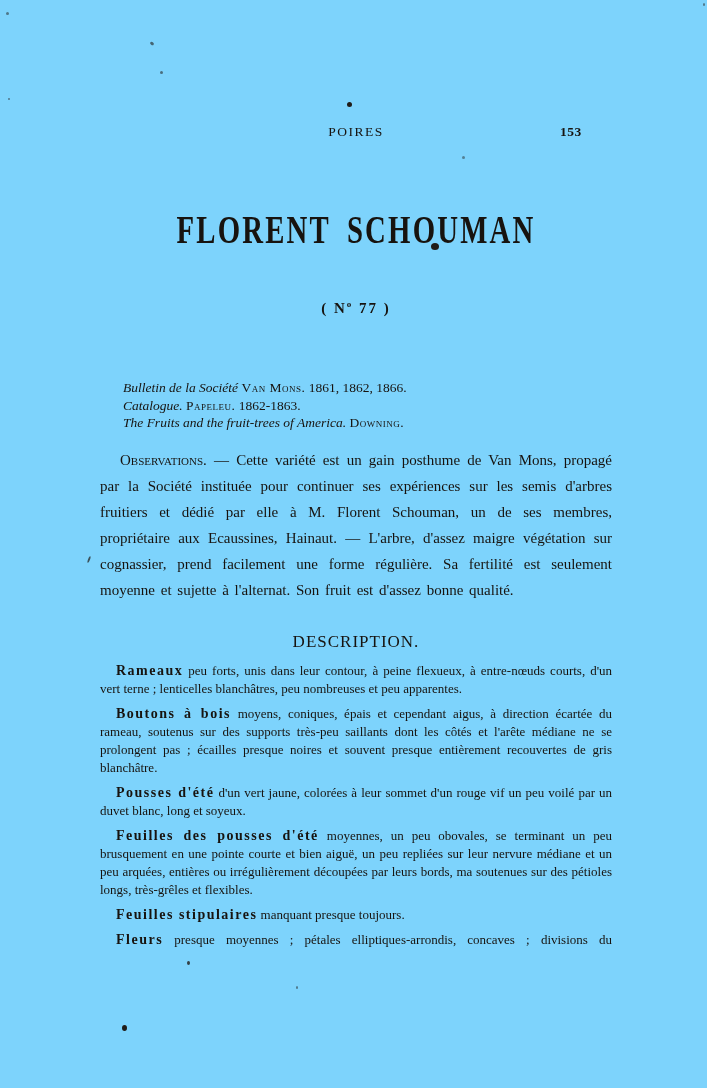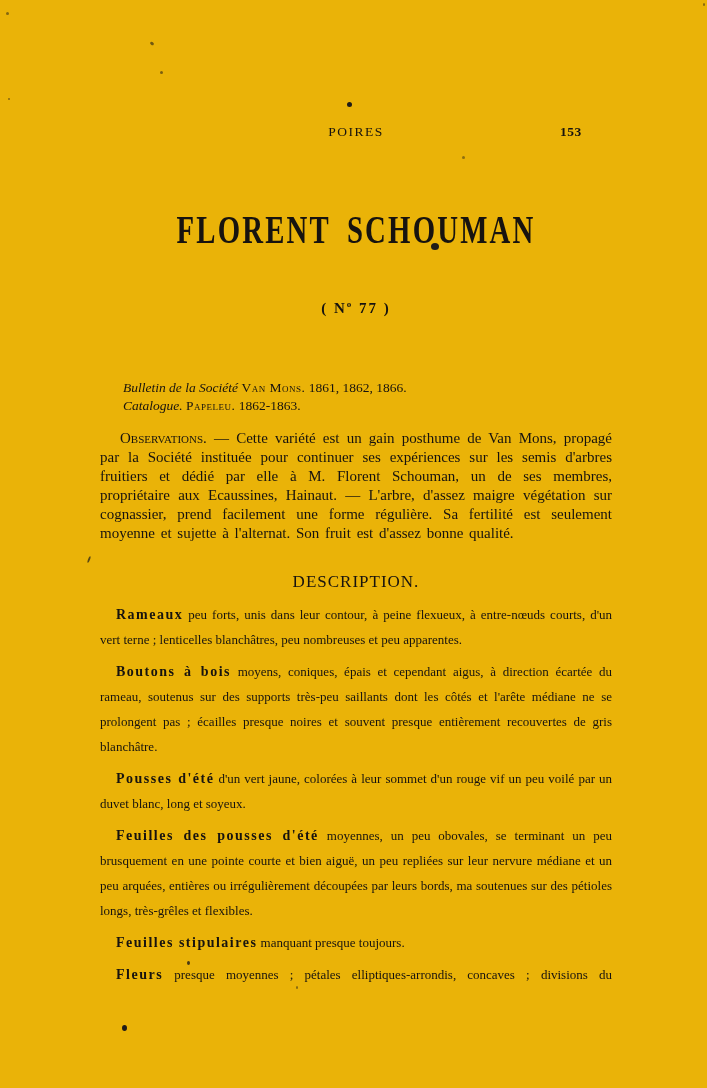--- a/index.html
+++ b/index.html
@@ -1,19 +1,19 @@
 <!DOCTYPE html>
 <html><head>
 <meta charset="utf-8">
 <style>
   html,body{margin:0;padding:0;background:#e9e9e9;}
   .page{
     position:relative;
     width:707px;height:1088px;
-    background:#eab308;
+    background:#7dd3fc;
     color:#17130f;
     font-family:"Liberation Serif","DejaVu Serif",serif;
     overflow:hidden;
     box-sizing:border-box;
     padding-top:124px;
   }
   .textblock{width:512px;margin:0 auto 0 100px;}
   .runhead{
     display:flex;justify-content:space-between;align-items:baseline;
     font-size:13.5px;letter-spacing:1.5px;
@@ -35,35 +35,35 @@
   }
   .designation sup{font-size:9px;}
   .biblio{
     margin-top:62px;
     margin-left:23px;
     font-size:13.5px;line-height:17.5px;
   }
   .biblio .work{font-style:italic;}
   .biblio .sc{font-variant:small-caps;letter-spacing:0.5px;}
   .obs{
-    font-size:15px;line-height:19px;
+    font-size:15px;line-height:26px;
     text-align:justify;
     text-indent:20px;
     word-spacing:2px;
   }
   .sc{font-variant:small-caps;}
   h2.descr-head{
     margin:29px 0 0 0;
     text-align:center;
     font-size:17px;font-weight:normal;letter-spacing:1px;
   }
   .entries{margin-top:10px;}
   .entry{
     margin:7px 0 0 0;
-    font-size:13px;line-height:25px;
+    font-size:13px;line-height:18px;
     text-align:justify;
     text-indent:16px;
   }
   .entry .lead{
     font-weight:bold;
     font-size:14px;
     letter-spacing:1.5px;
   }
   .entry.continues{text-align-last:justify;}
   .speck{position:absolute;background:#201c18;border-radius:50%;}
@@ -80,20 +80,21 @@
       <div class="pageno">153</div>
     </div>
 
     <h1 class="title">FLORENT SCHOUMAN</h1>
 
     <div class="designation"><span>( N</span><sup>o</sup><span> 77 )</span></div>
 
     <div class="biblio">
       <div><span class="work">Bulletin de la Société</span> <span class="sc">Van Mons.</span> <span>1861, 1862, 1866.</span></div>
       <div><span class="work">Catalogue.</span> <span class="sc">Papeleu.</span> <span>1862-1863.</span></div>
+      <div><span class="work">The Fruits and the fruit-trees of America.</span> <span class="sc">Downing.</span> <span></span></div>
     </div>
 
     <p class="obs"><span class="sc">Observations.</span> <span>— Cette variété est un gain posthume de Van Mons, propagé par la Société instituée pour continuer ses expériences sur les semis d'arbres fruitiers et dédié par elle à M. Florent Schouman, un de ses membres, propriétaire aux Ecaussines, Hainaut. — L'arbre, d'assez maigre végétation sur cognassier, prend facilement une forme régulière. Sa fertilité est seulement moyenne et sujette à l'alternat. Son fruit est d'assez bonne qualité.</span></p>
 
     <h2 class="descr-head">DESCRIPTION.</h2>
 
     <div class="entries">
       <p class="entry"><span class="lead">Rameaux</span> <span>peu forts, unis dans leur contour, à peine flexueux, à entre-nœuds courts, d'un vert terne ; lenticelles blanchâtres, peu nombreuses et peu apparentes.</span></p>
       <p class="entry"><span class="lead">Boutons à bois</span> <span>moyens, coniques, épais et cependant aigus, à direction écartée du rameau, soutenus sur des supports très-peu saillants dont les côtés et l'arête médiane ne se prolongent pas ; écailles presque noires et souvent presque entièrement recouvertes de gris blanchâtre.</span></p>
       <p class="entry"><span class="lead">Pousses d'été</span> <span>d'un vert jaune, colorées à leur sommet d'un rouge vif un peu voilé par un duvet blanc, long et soyeux.</span></p>

